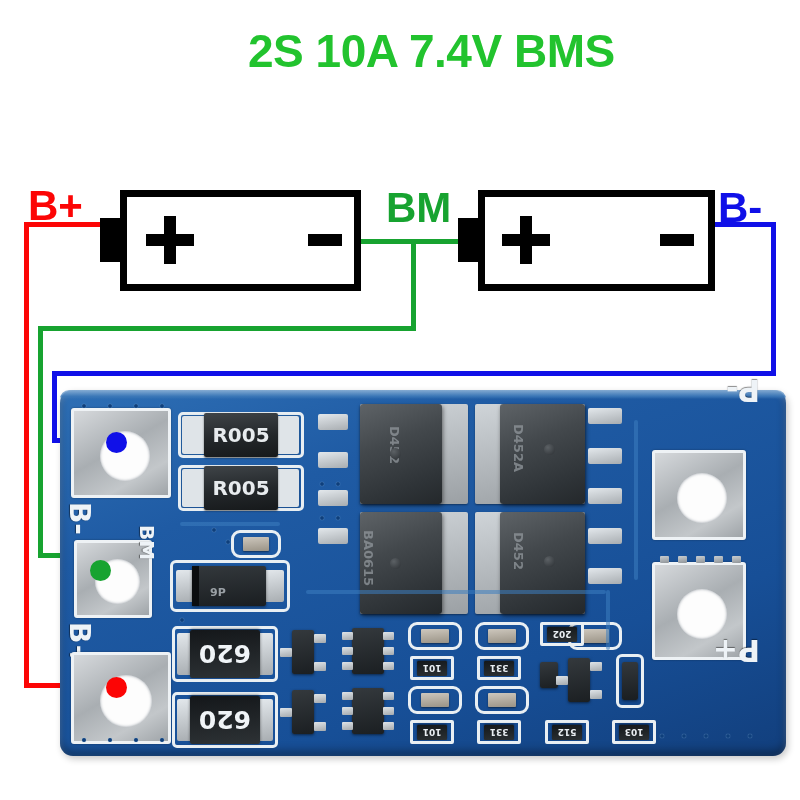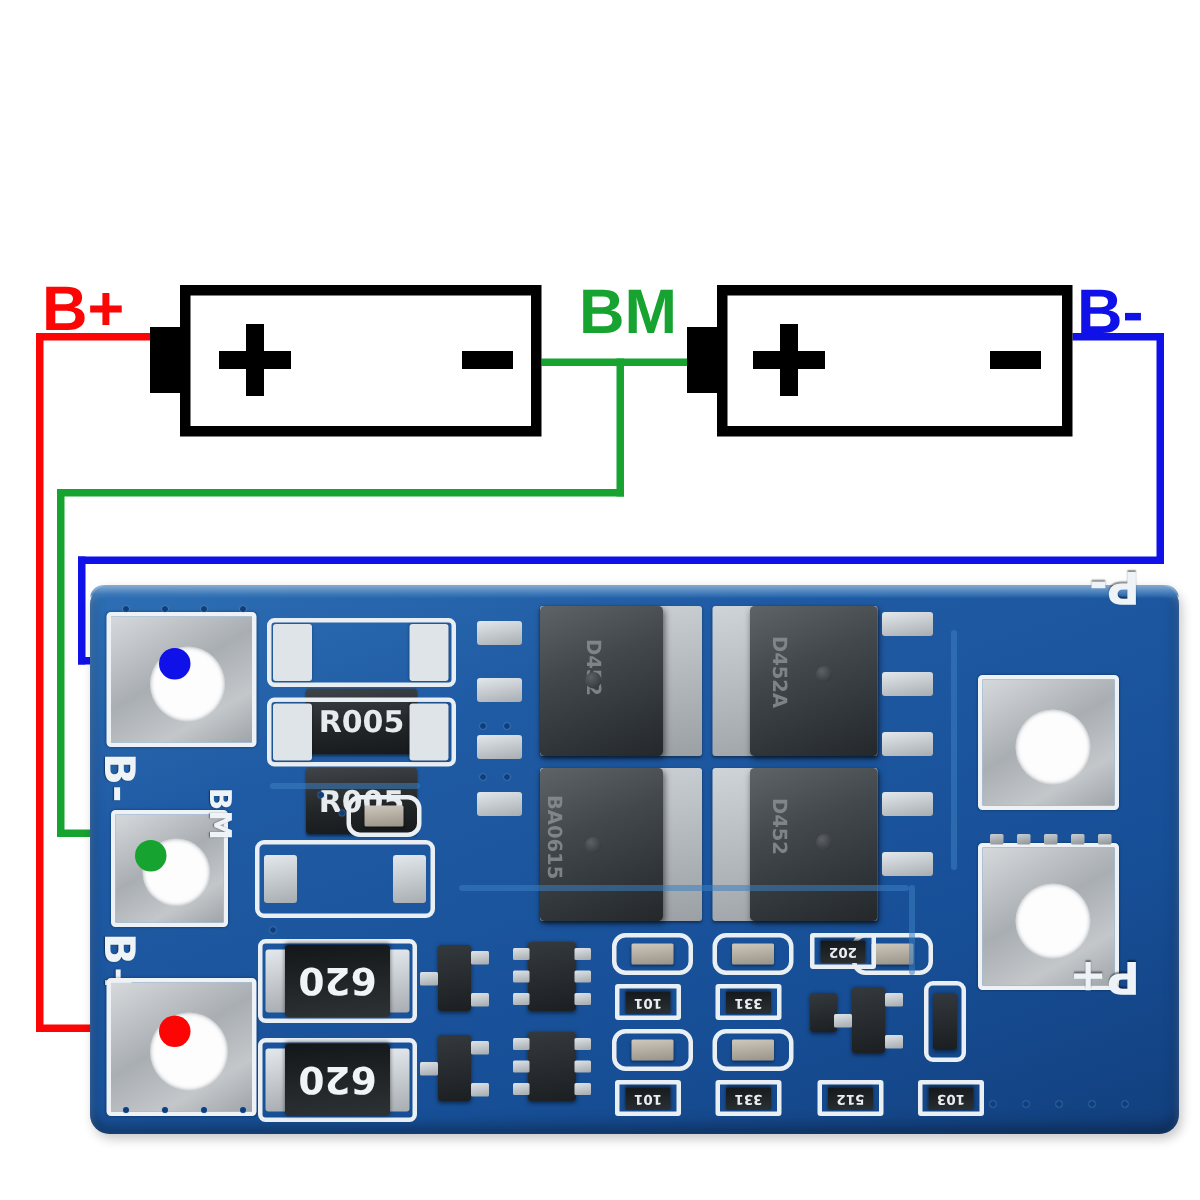--- a/index.html
+++ b/index.html
@@ -46,21 +46,21 @@
        box-shadow:0 0 3px rgba(120,130,140,.75) inset;}
 
   .silk{position:absolute;color:#eef3f7;font-weight:bold;
         font-family:"DejaVu Sans",sans-serif;white-space:nowrap;
         text-shadow:0 1px 1px rgba(0,0,0,.45);}
 
   .shunt{position:absolute;background:linear-gradient(175deg,#3f4448,#23272a 55%,#16191b);
          border-radius:2px;color:#e7ebee;font-size:20px;font-weight:bold;
          display:flex;align-items:center;justify-content:center;
          font-family:"DejaVu Sans",sans-serif;
-         box-shadow:0 1px 2px rgba(0,0,0,.55);margin-top:46px;}
+         box-shadow:0 1px 2px rgba(0,0,0,.55);}
   .shunt-pads{position:absolute;background:#dfe4e8;border-radius:2px;
          box-shadow:0 0 2px rgba(0,0,0,.35);}
   .shunt-out{position:absolute;border:3px solid #e8eef2;border-radius:5px;box-sizing:border-box;}
 
   .res620{position:absolute;background:linear-gradient(175deg,#2d3235,#14171a);
           border-radius:2px;color:#f0f4f7;font-size:25px;font-weight:bold;
           display:flex;align-items:center;justify-content:center;
           font-family:"DejaVu Sans",sans-serif;
           transform-origin:center;box-shadow:0 1px 3px rgba(0,0,0,.55);}
 
@@ -98,20 +98,21 @@
   .via{position:absolute;width:4px;height:4px;border-radius:50%;
        background:#0e3f7c;box-shadow:0 0 1px #8fb7de;}
   .trace{position:absolute;background:#3c7ec0;opacity:.55;border-radius:2px;}
   .goldfinger{position:absolute;background:linear-gradient(170deg,#c9ced2,#8f9498);border-radius:1px;}
 </style>
 </head>
 <body>
 
 <div id="stage">
 
+  <div class="title" id="title-main">2S 10A 7.4V BMS</div>
 
   <div class="wire" style="left:24px;top:222px;width:92px;height:5px;background:#fc0505;"></div>
   <div class="wire" style="left:24px;top:222px;width:5px;height:466px;background:#fc0505;"></div>
   <div class="wire" style="left:24px;top:683px;width:90px;height:5px;background:#fc0505;"></div>
 
   <div class="wire" style="left:360px;top:239px;width:122px;height:5px;background:#17a330;"></div>
   <div class="wire" style="left:411px;top:239px;width:5px;height:92px;background:#17a330;"></div>
   <div class="wire" style="left:38px;top:326px;width:378px;height:5px;background:#17a330;"></div>
   <div class="wire" style="left:38px;top:326px;width:5px;height:232px;background:#17a330;"></div>
   <div class="wire" style="left:38px;top:553px;width:78px;height:5px;background:#17a330;"></div>
@@ -179,20 +180,24 @@
     <div class="shunt-pads" style="left:122px;top:79px;width:26px;height:38px;"></div>
     <div class="shunt-pads" style="left:213px;top:79px;width:26px;height:38px;"></div>
     <div class="shunt" style="left:144px;top:76px;width:74px;height:44px;">R005</div>
 
     <div class="smd-ring" style="left:171px;top:140px;width:50px;height:28px;"></div>
     <div class="chipcap" style="left:183px;top:147px;width:26px;height:14px;"></div>
 
     <div class="smd-rect" style="left:110px;top:170px;width:120px;height:52px;border-radius:6px;"></div>
     <div class="smd-lead" style="left:116px;top:180px;width:22px;height:32px;"></div>
     <div class="smd-lead" style="left:202px;top:180px;width:22px;height:32px;"></div>
+    <div class="diode" style="left:132px;top:176px;width:74px;height:40px;">
+      <div class="diode-band" style="left:0;top:0;width:7px;height:40px;"></div>
+      <div class="diode-mark" style="left:18px;top:20px;">9P</div>
+    </div>
 
     <div class="smd-rect" style="left:112px;top:236px;width:106px;height:56px;border-radius:5px;"></div>
     <div class="smd-lead" style="left:117px;top:243px;width:16px;height:42px;"></div>
     <div class="smd-lead" style="left:197px;top:243px;width:16px;height:42px;"></div>
     <div class="res620" style="left:130px;top:240px;width:70px;height:48px;transform:rotate(180deg);">620</div>
 
     <div class="smd-rect" style="left:112px;top:302px;width:106px;height:56px;border-radius:5px;"></div>
     <div class="smd-lead" style="left:117px;top:309px;width:16px;height:42px;"></div>
     <div class="smd-lead" style="left:197px;top:309px;width:16px;height:42px;"></div>
     <div class="res620" style="left:130px;top:306px;width:70px;height:48px;transform:rotate(180deg);">620</div>

